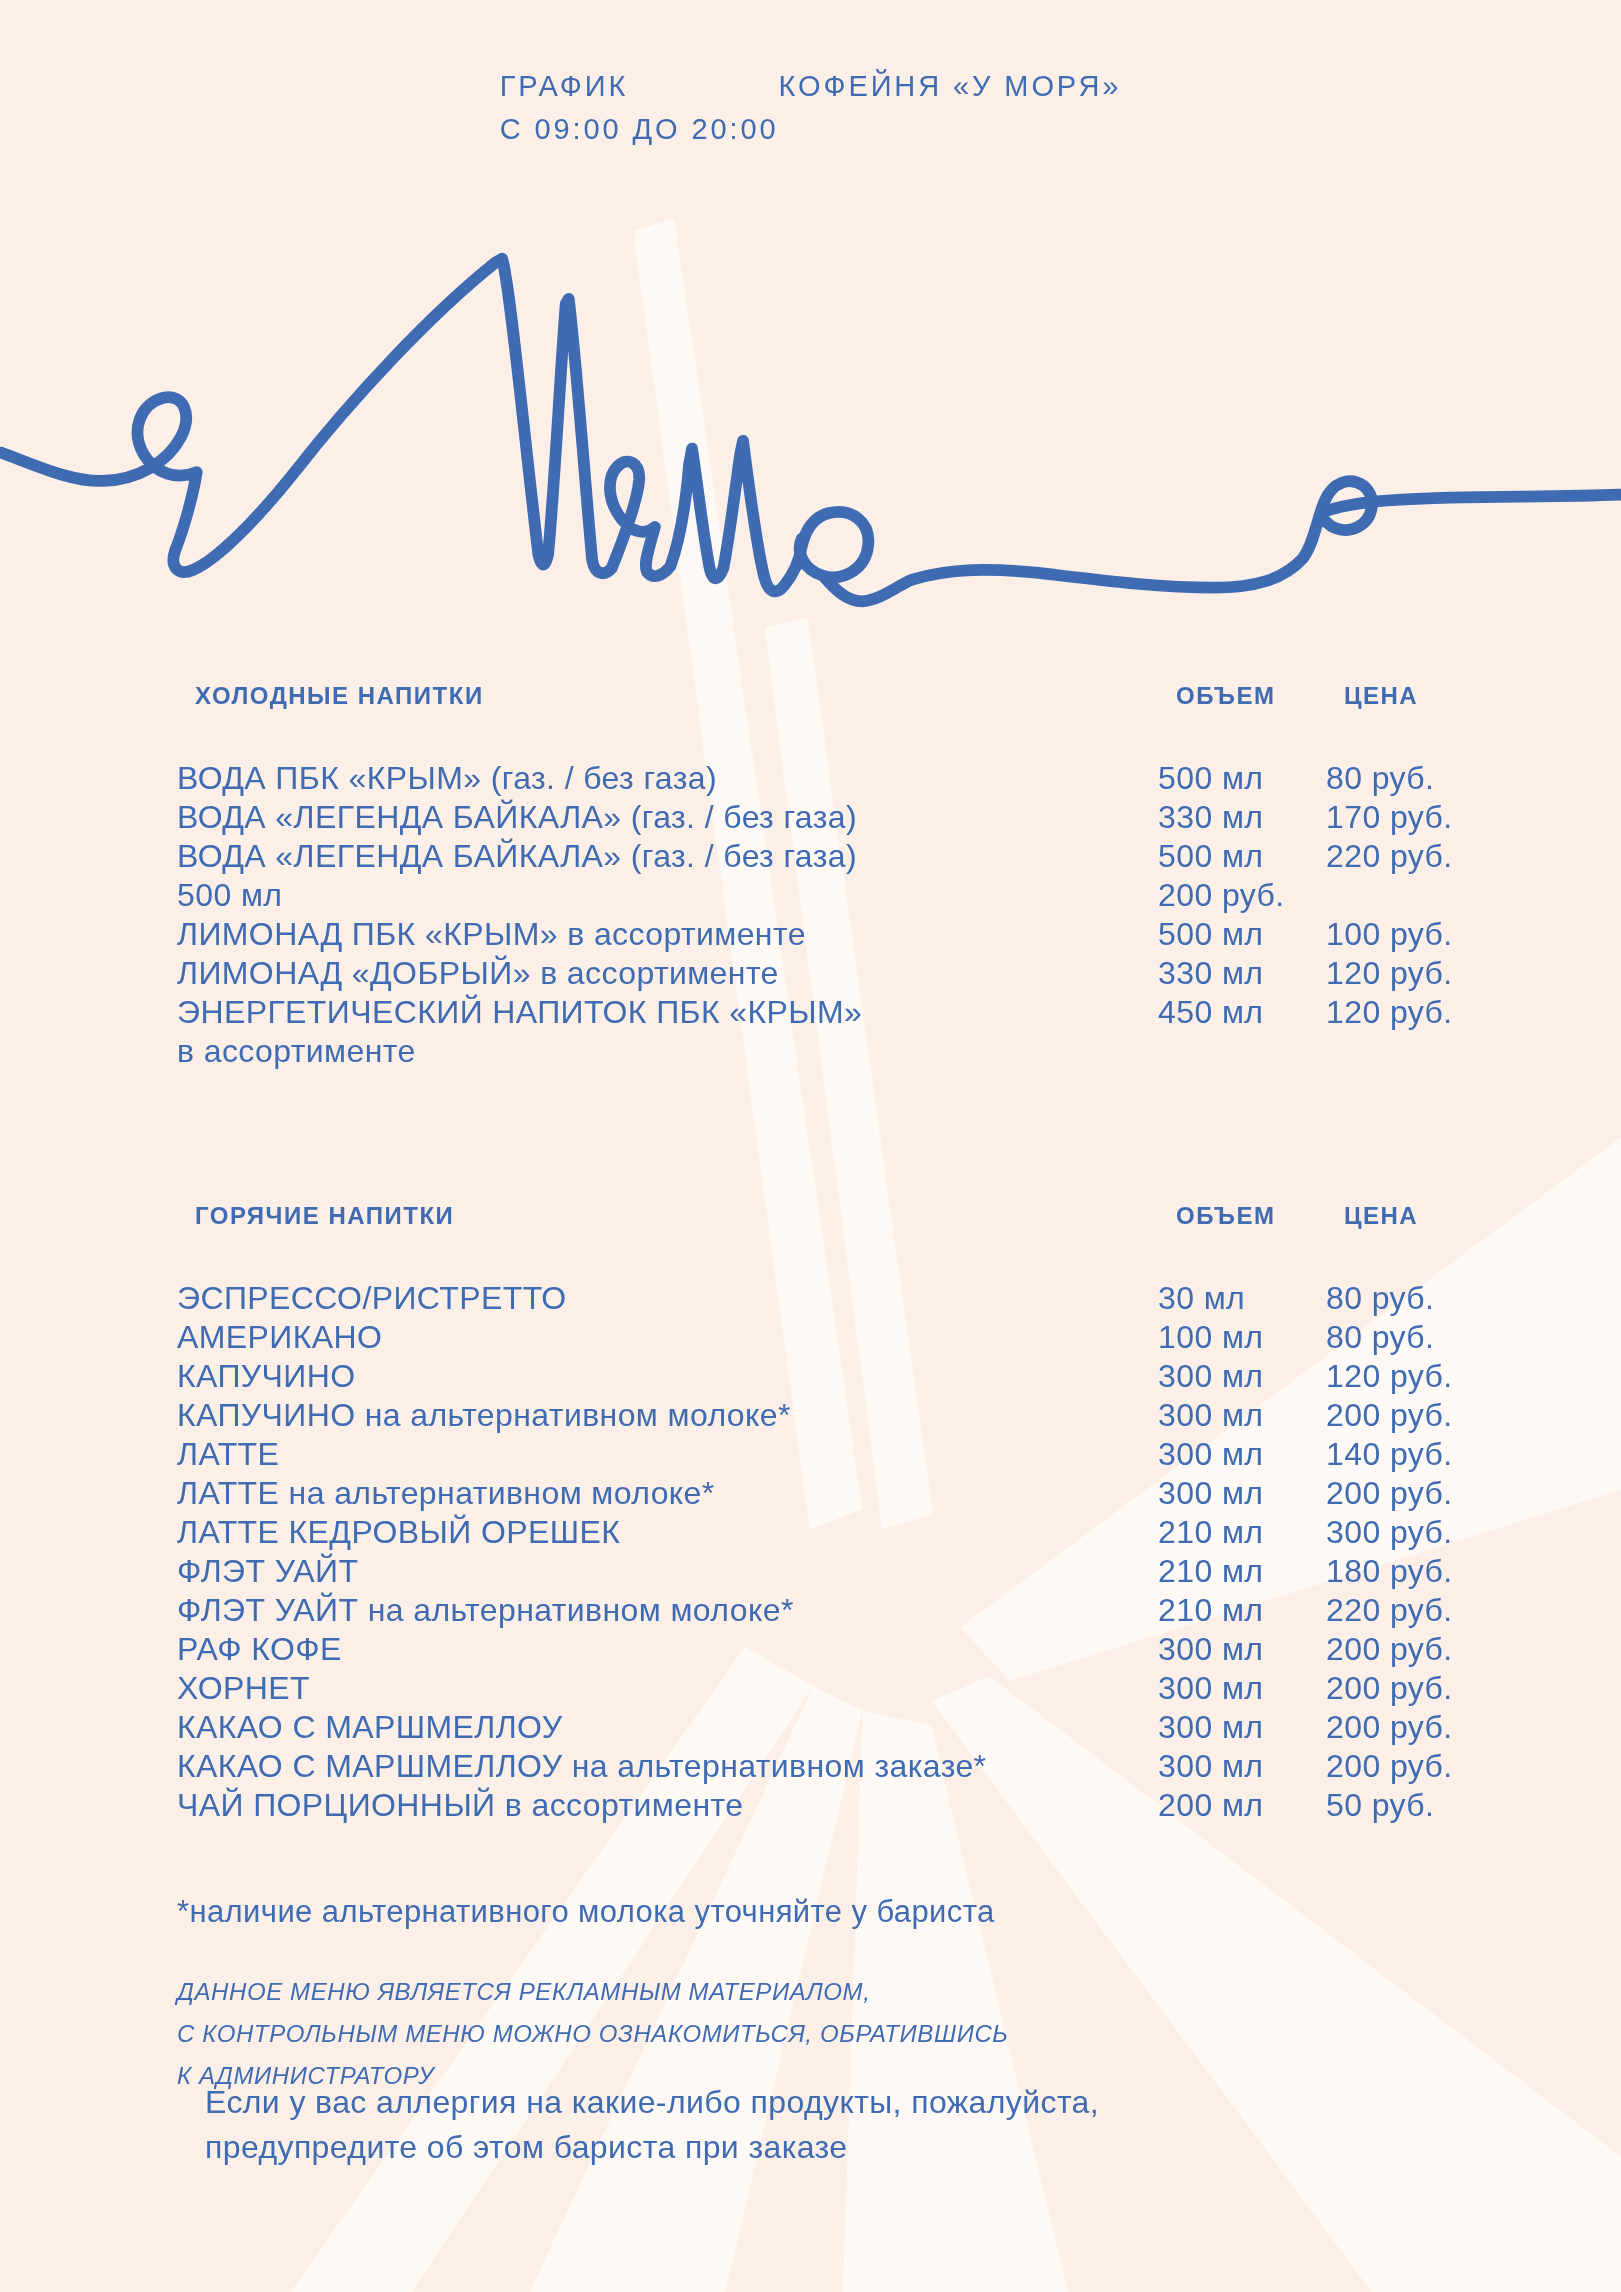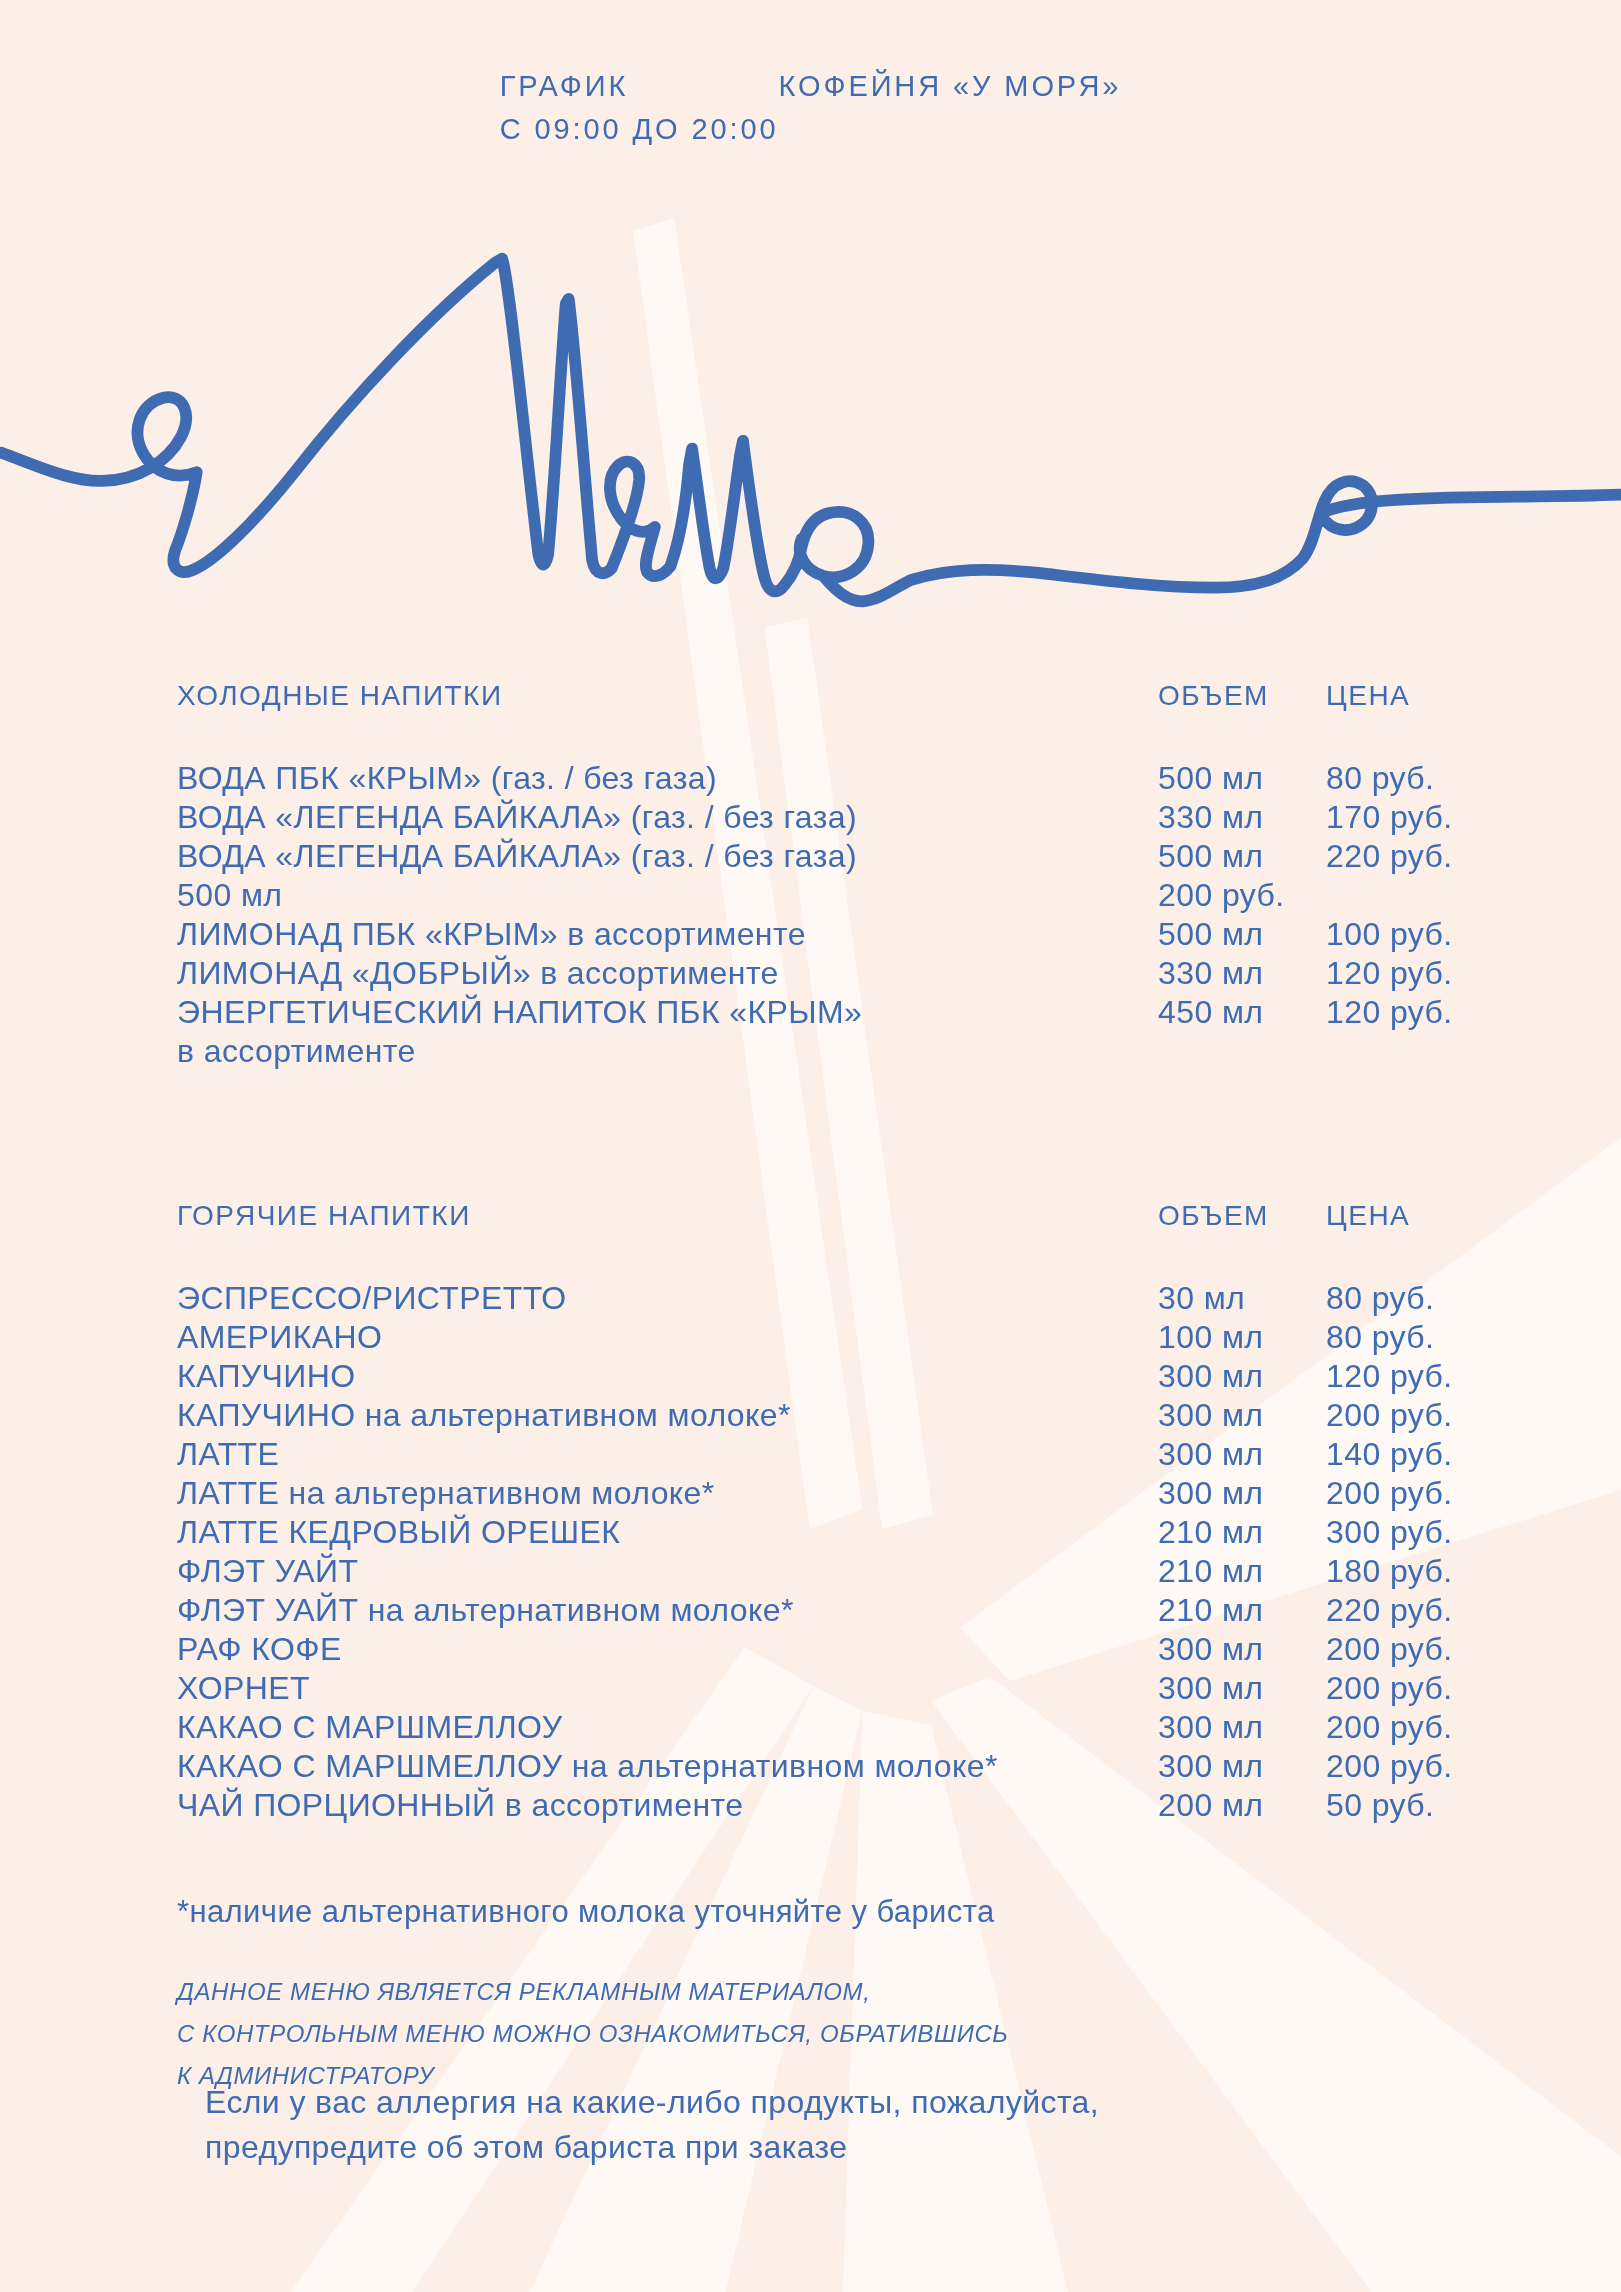--- a/index.html
+++ b/index.html
@@ -14,21 +14,21 @@
   #top-header{left:63px;right:63px;top:65px;display:flex;justify-content:center;align-items:flex-start;}
   .hdr-text{font-size:29px;letter-spacing:2.9px;line-height:43px;font-weight:400;}
   
   #logo-script{left:0;top:245px;}
   
   .menu-section{left:177px;width:1306px;}
   #section-cold{top:676px;}
   #section-hot{top:1196px;}
   .section-header{
     display:grid;grid-template-columns:981px 168px 1fr;
-    font-weight:normal;font-size:28px;letter-spacing:1.5px;line-height:39px;margin-bottom:44px;
+    font-weight:bold;font-size:24px;letter-spacing:1.5px;line-height:39px;margin-bottom:44px;margin-left:18px;
   }
   .items{display:block;}
   .item-row{display:grid;grid-template-columns:981px 168px 1fr;font-size:32px;line-height:39px;letter-spacing:0.4px;}
   .item-name,.item-volume,.item-price{font-weight:400;}
   
   #footnote-milk{left:177px;top:1890px;font-size:31px;letter-spacing:0.4px;line-height:43px;}
   #footnote-legal{left:177px;top:1971px;font-size:24px;letter-spacing:0.6px;line-height:42px;font-style:italic;}
   #footnote-allergy{left:177px;top:2080px;font-size:32px;letter-spacing:0.4px;line-height:45px;margin-left:28px;}
 </style>
 </head>
@@ -288,21 +288,21 @@
           <div class="item-name">
             <div>КАКАО С МАРШМЕЛЛОУ</div>
 
           </div>
           <div class="item-volume">300 мл</div>
           <div class="item-price">200 руб.</div>
         </div>
 
         <div class="item-row">
           <div class="item-name">
-            <div>КАКАО С МАРШМЕЛЛОУ на альтернативном молоке*</div>
+            <div>КАКАО С МАРШМЕЛЛОУ на альтернативном заказе*</div>
 
           </div>
           <div class="item-volume">300 мл</div>
           <div class="item-price">200 руб.</div>
         </div>
 
         <div class="item-row">
           <div class="item-name">
             <div>ЧАЙ ПОРЦИОННЫЙ в ассортименте</div>
 

